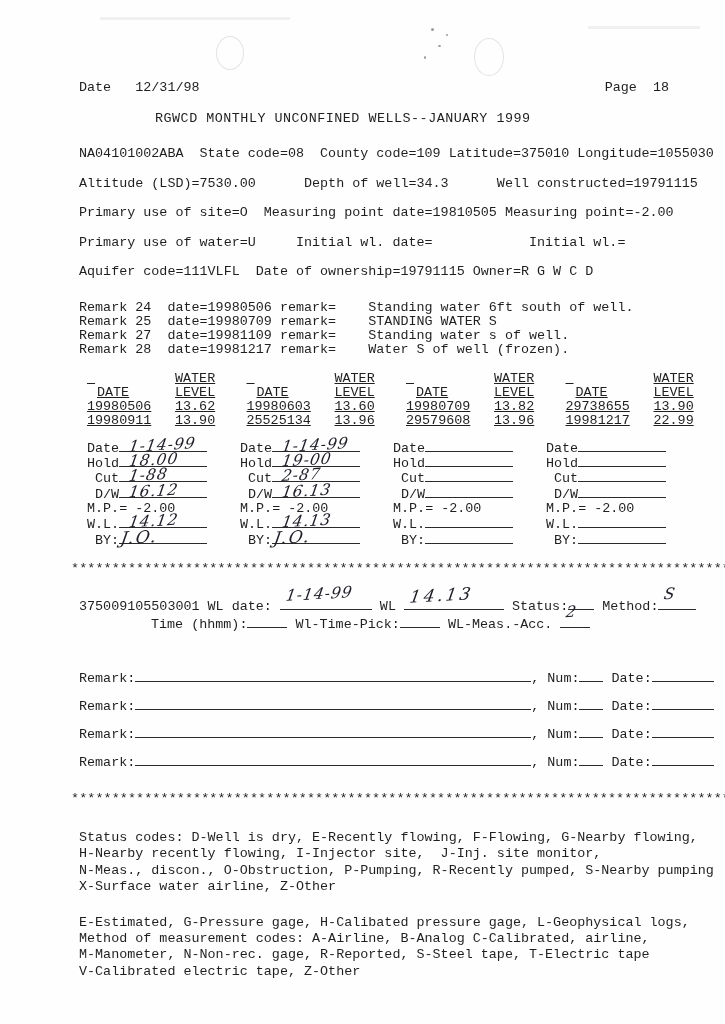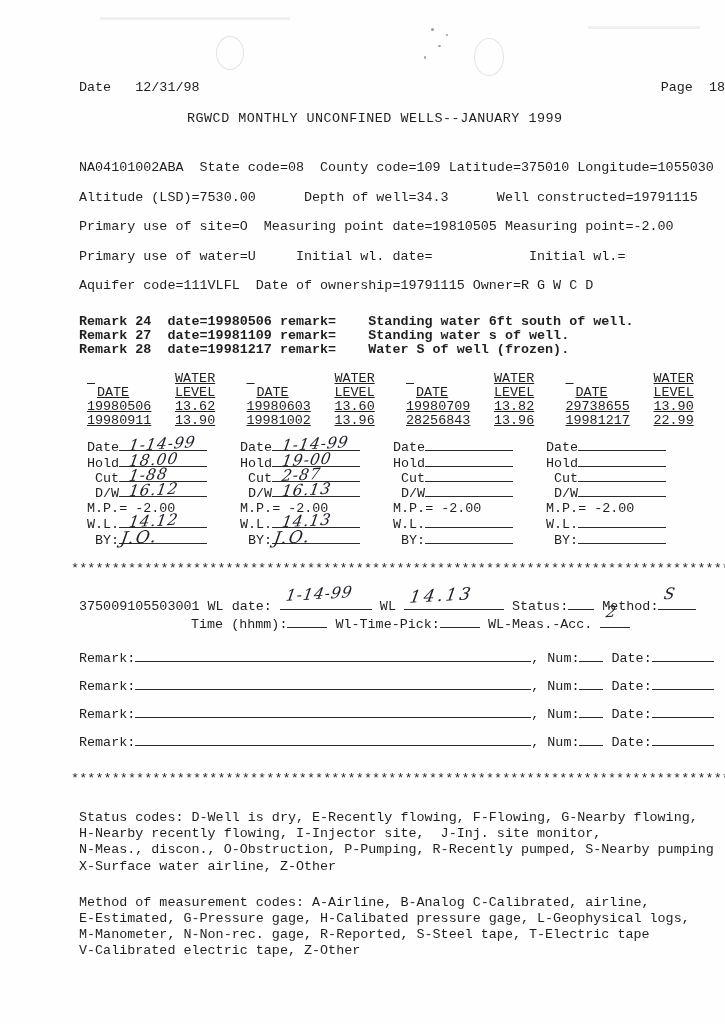--- a/index.html
+++ b/index.html
@@ -5,27 +5,27 @@
   html,body{margin:0;padding:0;background:#fff;}
   .page{
     position:relative;width:725px;height:1024px;background:#fefefe;
     overflow:hidden;
     font-family:"Liberation Mono","DejaVu Sans Mono",monospace;
     font-size:13.4px;color:#1f1f1f;
   }
   .sheet{position:absolute;left:0;top:0;width:725px;padding-left:79px;box-sizing:border-box;}
   .typed{white-space:pre;}
   
-  .hdr{display:flex;justify-content:space-between;margin-top:80px;}
-  .title{margin-top:16px;margin-left:108px;letter-spacing:.5px;}
+  .hdr{display:flex;justify-content:space-between;padding-right:56px;margin-top:80px;}
+  .title{margin-top:16px;margin-left:76px;letter-spacing:.5px;}
   
   .info-line{white-space:pre;line-height:29.5px;}
-  .info-block{margin-top:27px;}
-  
-  .remark-block{margin-top:14px;font-weight:bold;}
+  .info-block{margin-top:13px;}
+  
+  .remark-block{margin-top:14px;}
   .remark-line{white-space:pre;line-height:14.2px;}
   
   .wt{display:flex;margin-top:15px;margin-left:8px;line-height:13.8px;}
   .wt-group{display:grid;grid-template-columns:88px 62px;width:160px;text-decoration:underline;}
   .wt-cell{white-space:pre;}
   .wt-datehdr{padding-left:10px;}
   
   .forms{display:flex;margin-top:12px;margin-left:8px;}
   .form-col{width:153px;}
   .form-row{position:relative;height:15.4px;white-space:pre;}
@@ -38,28 +38,28 @@
     display:inline-block;transform:rotate(-3deg) skewX(-12deg);
     font-size:15.5px;letter-spacing:1px;white-space:pre;
   }
   .form-row .hw{position:absolute;left:42px;top:-4px;}
   .form-row .hw.sig{font-size:17px;left:34px;top:-5px;letter-spacing:2px;}
   
   .stars{white-space:pre;margin-left:-8px;overflow:hidden;width:662px;letter-spacing:.1px;}
   .stars1{margin-top:14px;} .stars2{margin-top:9px;}
   
   .wl1{margin-top:22px;white-space:nowrap;}
-  .wl2{margin-top:2px;margin-left:112px;white-space:nowrap;height:18px;}
+  .wl2{margin-top:2px;margin-left:72px;white-space:nowrap;height:18px;}
   .lblgap{margin-left:8px;}
   .w92{width:92px;} .w100{width:100px;} .w26{width:26px;} .w38{width:38px;} .w40{width:40px;} .w30{width:30px;}
   .wl1 .ufill,.wl2 .ufill{position:relative;}
   .wl1 .hw,.wl2 .hw{position:absolute;left:6px;top:-13px;}
   .hw.big{font-size:17px;letter-spacing:3px;}
   
-  .rrows{margin-top:16px;}
+  .rrows{margin-top:36px;}
   .rrow{white-space:nowrap;height:28px;}
   .r-remark{width:396px;} .r-num{width:24px;} .r-date{width:62px;}
   
   .codes{margin-top:24px;}
   .code-line{white-space:pre;line-height:16.2px;}
   .codes2{margin-top:20px;}
   
   .artifact{position:absolute;pointer-events:none;}
   .ghost-ring{border:1.5px solid #e3e3e3;border-radius:50%;}
   .speck{background:#9a9aa2;border-radius:50%;}
@@ -91,20 +91,21 @@
     <div class="info-block">
         <div class="info-line typed">NA04101002ABA  State code=08  County code=109 Latitude=375010 Longitude=1055030</div>
         <div class="info-line typed">Altitude (LSD)=7530.00      Depth of well=34.3      Well constructed=19791115</div>
         <div class="info-line typed">Primary use of site=O  Measuring point date=19810505 Measuring point=-2.00</div>
         <div class="info-line typed">Primary use of water=U     Initial wl. date=            Initial wl.=</div>
         <div class="info-line typed">Aquifer code=111VLFL  Date of ownership=19791115 Owner=R G W C D</div>
       </div>
 
     <div class="remark-block">
         <div class="remark-line typed">Remark 24  date=19980506 remark=    Standing water 6ft south of well.</div>
+        <div class="remark-line typed">Remark 25  date=19980709 remark=    STANDING WATER S</div>
         <div class="remark-line typed">Remark 27  date=19981109 remark=    Standing water s of well.</div>
         <div class="remark-line typed">Remark 28  date=19981217 remark=    Water S of well (frozen).</div>
       </div>
 
     <div class="wt">
         <div class="wt-group">
           <span class="wt-cell"> </span>
           <span class="wt-cell">WATER</span>
           <span class="wt-cell wt-datehdr">DATE</span>
           <span class="wt-cell">LEVEL</span>
@@ -113,31 +114,31 @@
           <span class="wt-cell">19980911</span>
           <span class="wt-cell">13.90</span>
         </div>
         <div class="wt-group">
           <span class="wt-cell"> </span>
           <span class="wt-cell">WATER</span>
           <span class="wt-cell wt-datehdr">DATE</span>
           <span class="wt-cell">LEVEL</span>
           <span class="wt-cell">19980603</span>
           <span class="wt-cell">13.60</span>
-          <span class="wt-cell">19981002</span>
+          <span class="wt-cell">25525134</span>
           <span class="wt-cell">13.96</span>
         </div>
         <div class="wt-group">
           <span class="wt-cell"> </span>
           <span class="wt-cell">WATER</span>
           <span class="wt-cell wt-datehdr">DATE</span>
           <span class="wt-cell">LEVEL</span>
           <span class="wt-cell">19980709</span>
           <span class="wt-cell">13.82</span>
-          <span class="wt-cell">28256843</span>
+          <span class="wt-cell">29579608</span>
           <span class="wt-cell">13.96</span>
         </div>
         <div class="wt-group">
           <span class="wt-cell"> </span>
           <span class="wt-cell">WATER</span>
           <span class="wt-cell wt-datehdr">DATE</span>
           <span class="wt-cell">LEVEL</span>
           <span class="wt-cell">29738655</span>
           <span class="wt-cell">13.90</span>
           <span class="wt-cell">19981217</span>
@@ -202,20 +203,20 @@
 
     <div class="stars stars2 typed">*********************************************************************************</div>
 
     <div class="codes">
         <div class="code-line typed">Status codes: D-Well is dry, E-Recently flowing, F-Flowing, G-Nearby flowing,</div>
         <div class="code-line typed">H-Nearby recently flowing, I-Injector site,  J-Inj. site monitor,</div>
         <div class="code-line typed">N-Meas., discon., O-Obstruction, P-Pumping, R-Recently pumped, S-Nearby pumping</div>
         <div class="code-line typed">X-Surface water airline, Z-Other</div>
       </div>
     <div class="codes codes2">
+        <div class="code-line typed">E-Estimated, G-Pressure gage, H-Calibated pressure gage, L-Geophysical logs,</div>
         <div class="code-line typed">Method of measurement codes: A-Airline, B-Analog C-Calibrated, airline,</div>
-        <div class="code-line typed">E-Estimated, G-Pressure gage, H-Calibated pressure gage, L-Geophysical logs,</div>
         <div class="code-line typed">M-Manometer, N-Non-rec. gage, R-Reported, S-Steel tape, T-Electric tape</div>
         <div class="code-line typed">V-Calibrated electric tape, Z-Other</div>
       </div>
 
   </div>
 </div>
 
 </body></html>

